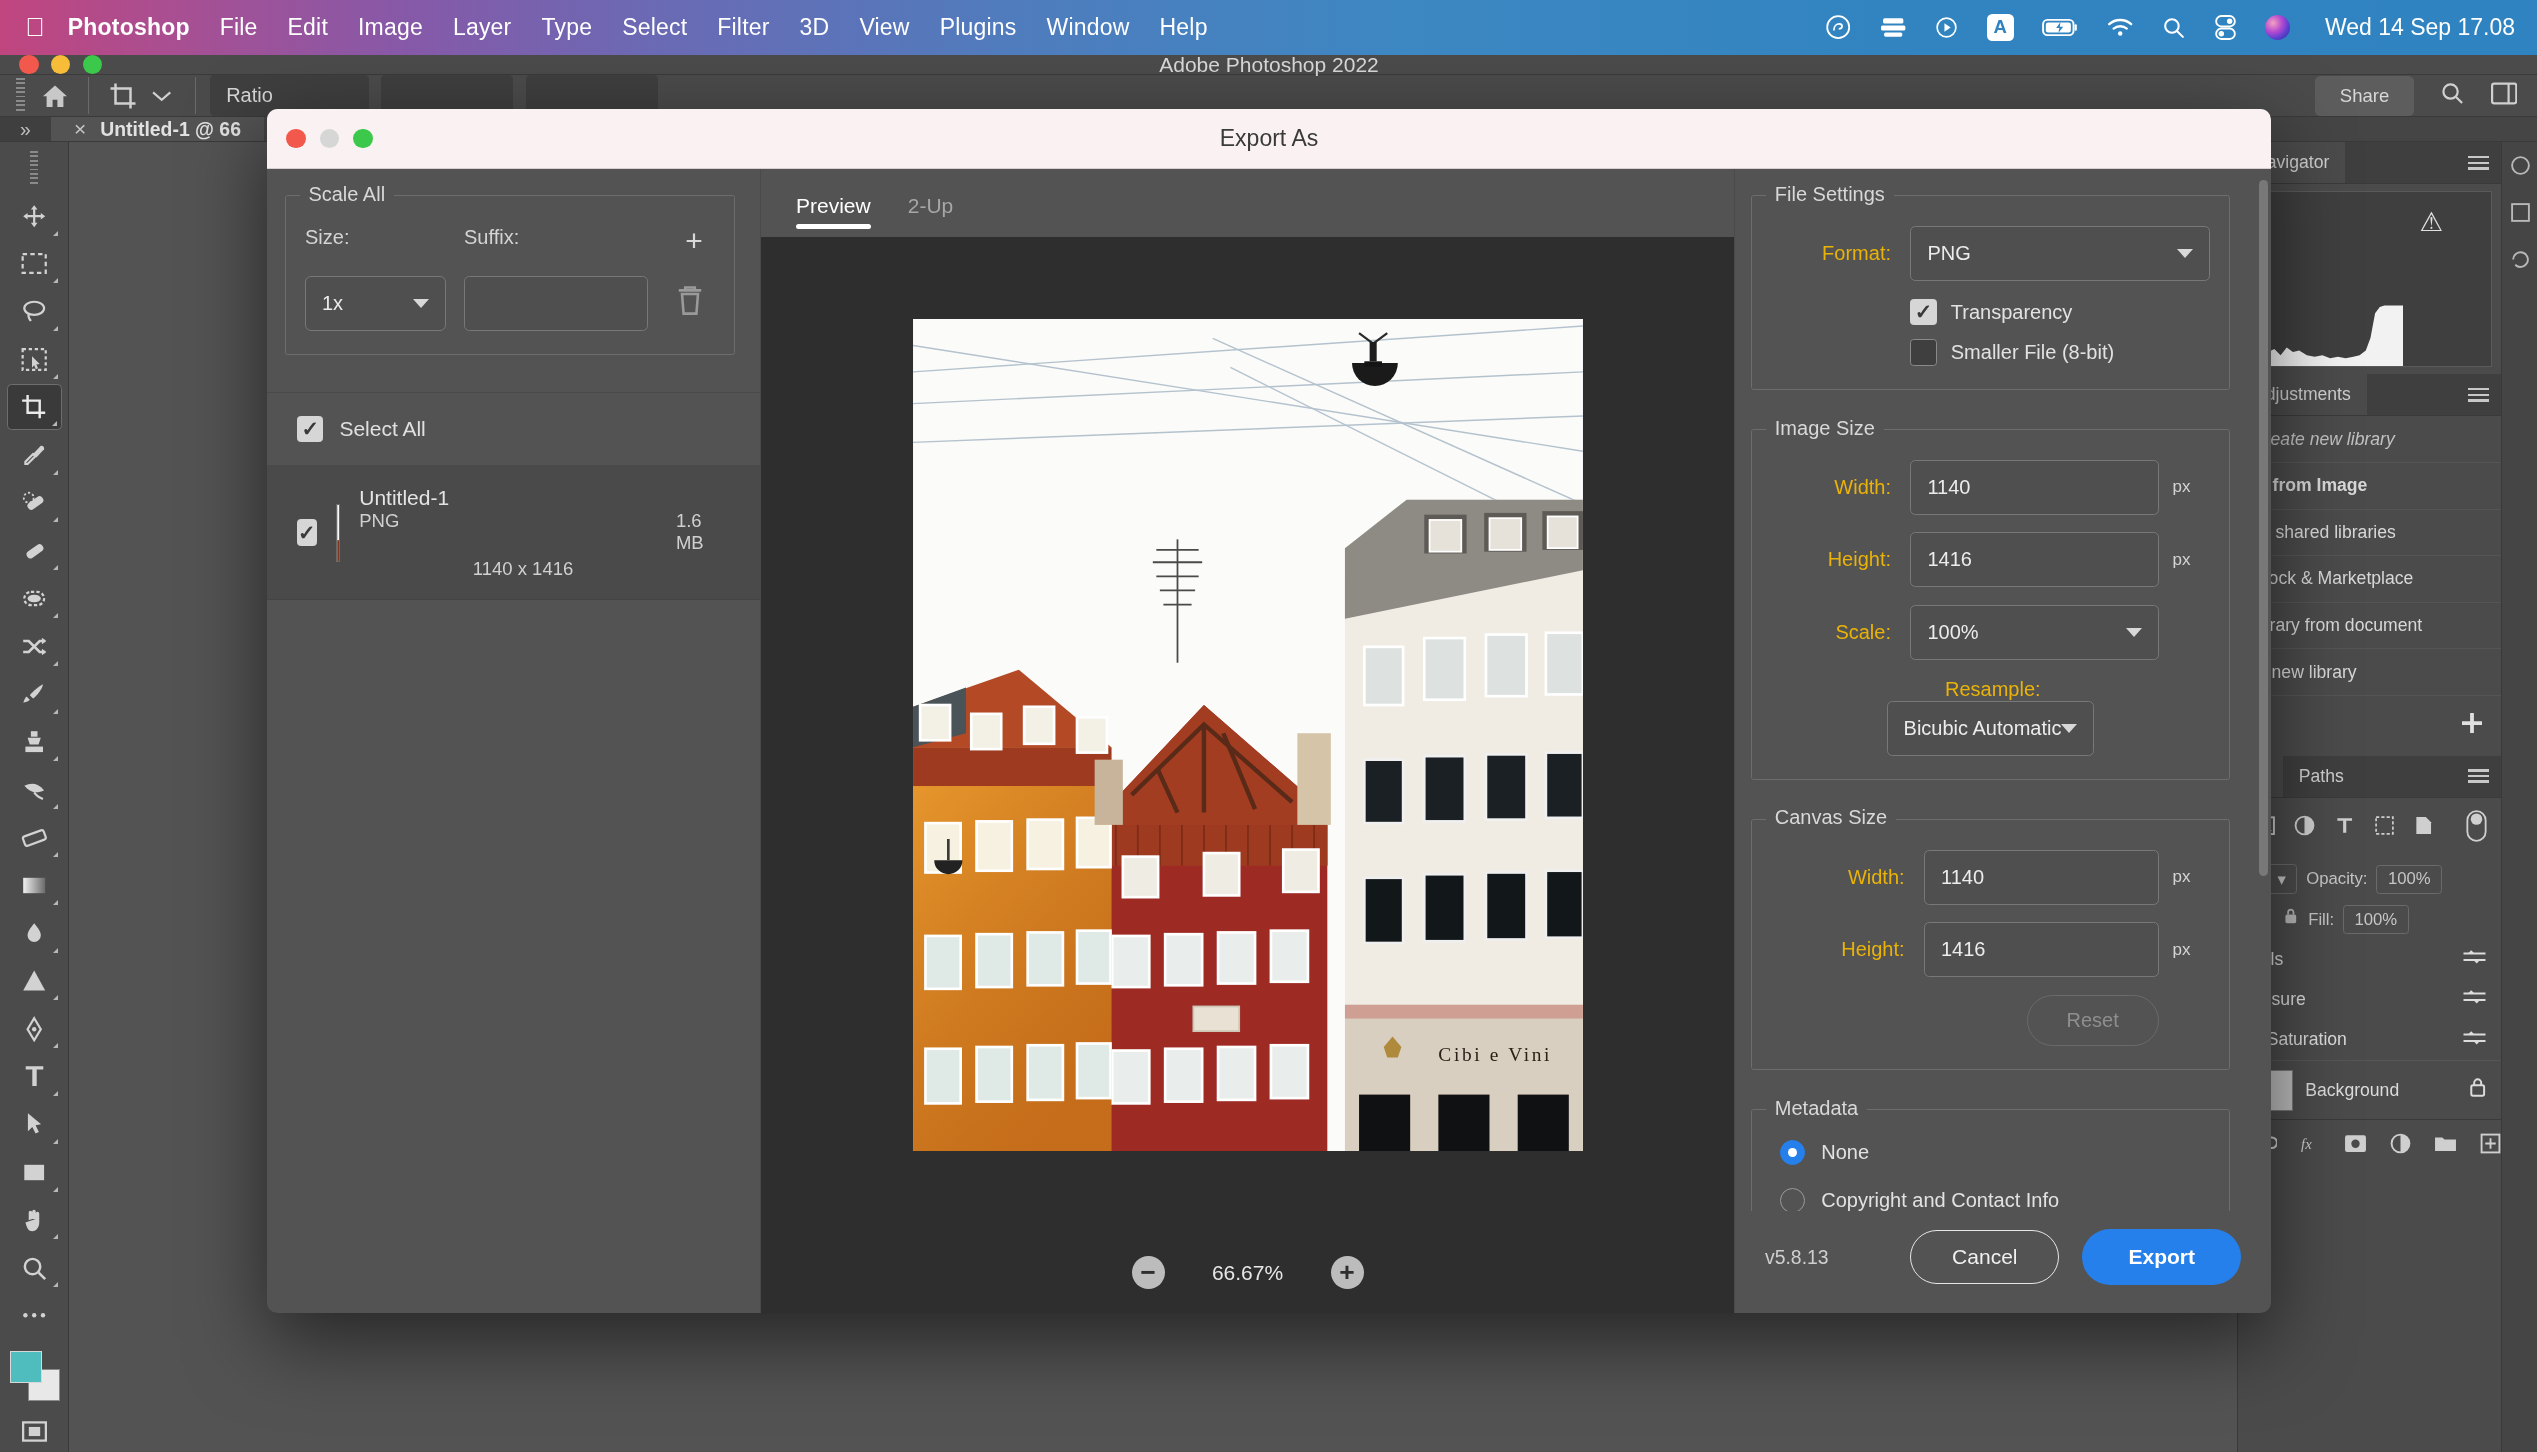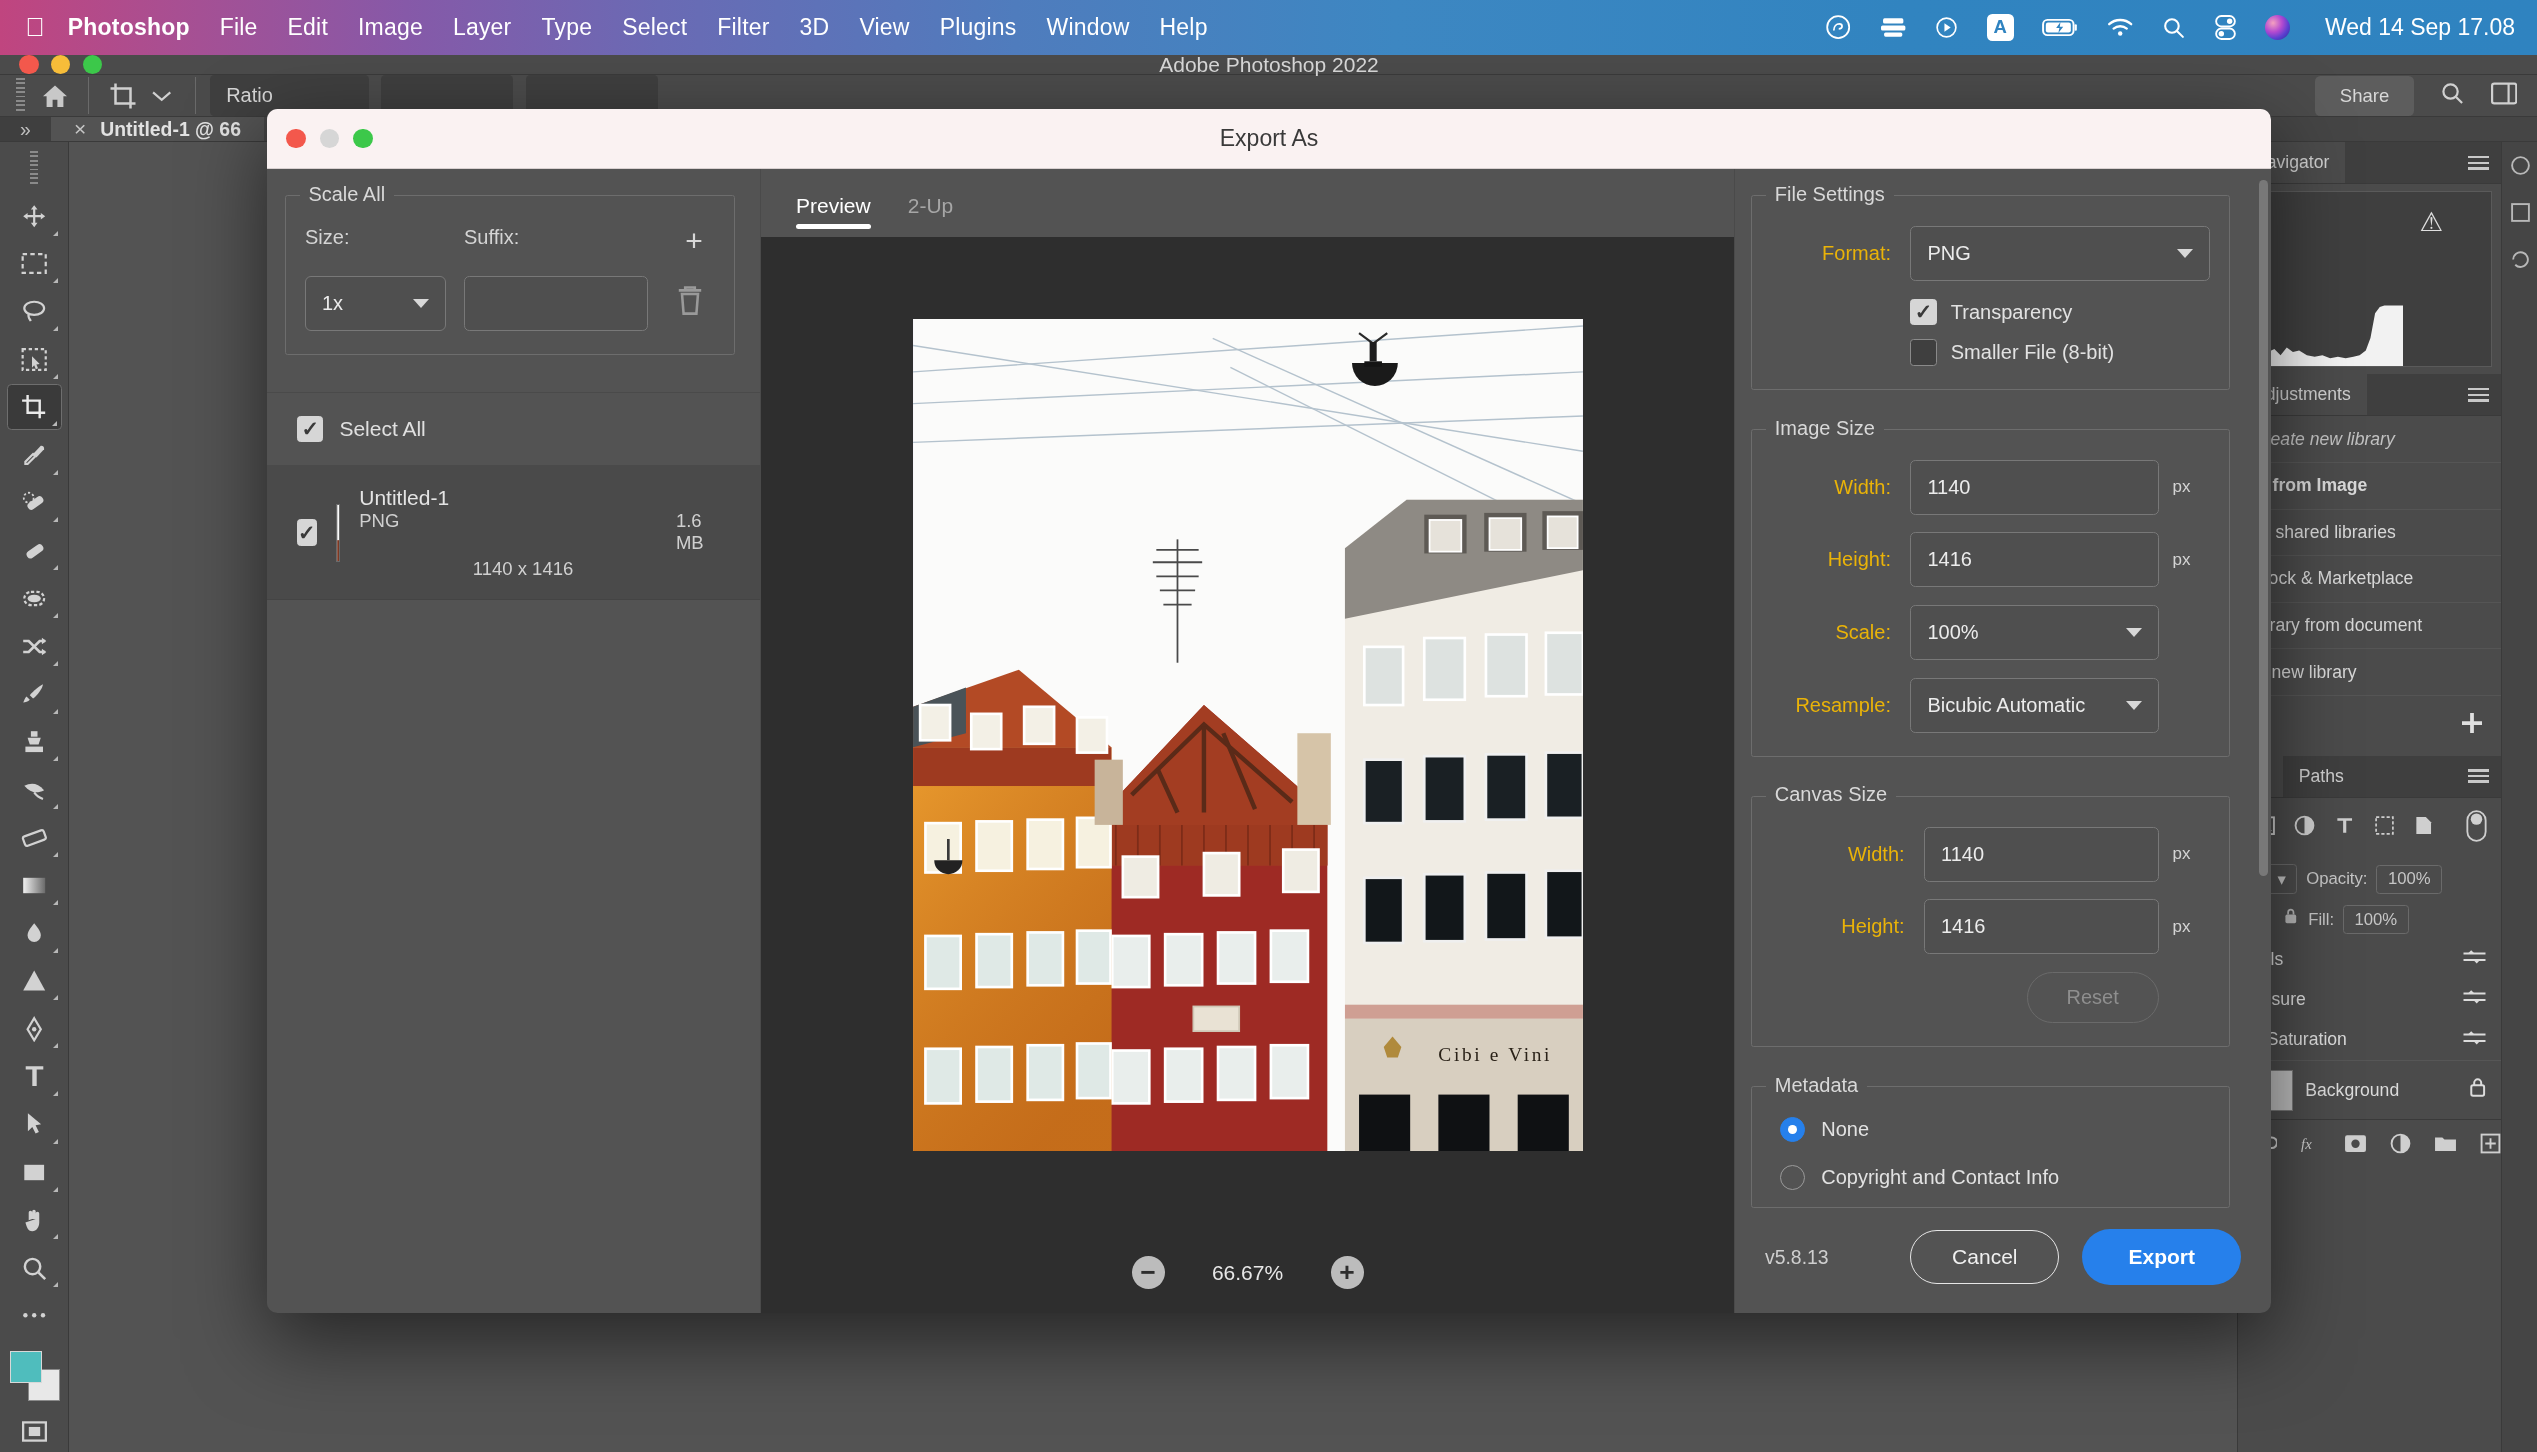--- a/index.html
+++ b/index.html
@@ -1032,21 +1032,21 @@
             <div class="fs-row">
               <span class="fs-label">Scale:</span>
               <span class="fs-control">
                 <span class="sel-full">
                   <span>100%</span>
                   <i class="chev"></i>
                 </span>
               </span>
               <span class="fs-unit"></span>
             </div>
-            <div class="fs-row" style="margin-bottom:0;">
+            <div class="fs-row" style="margin-bottom:0;flex-direction:column;">
               <span class="fs-label">Resample:</span>
               <span class="fs-control">
                 <span class="sel-full">
                   <span>Bicubic Automatic</span>
                   <i class="chev"></i>
                 </span>
               </span>
               <span class="fs-unit"></span>
             </div>
           </div>

